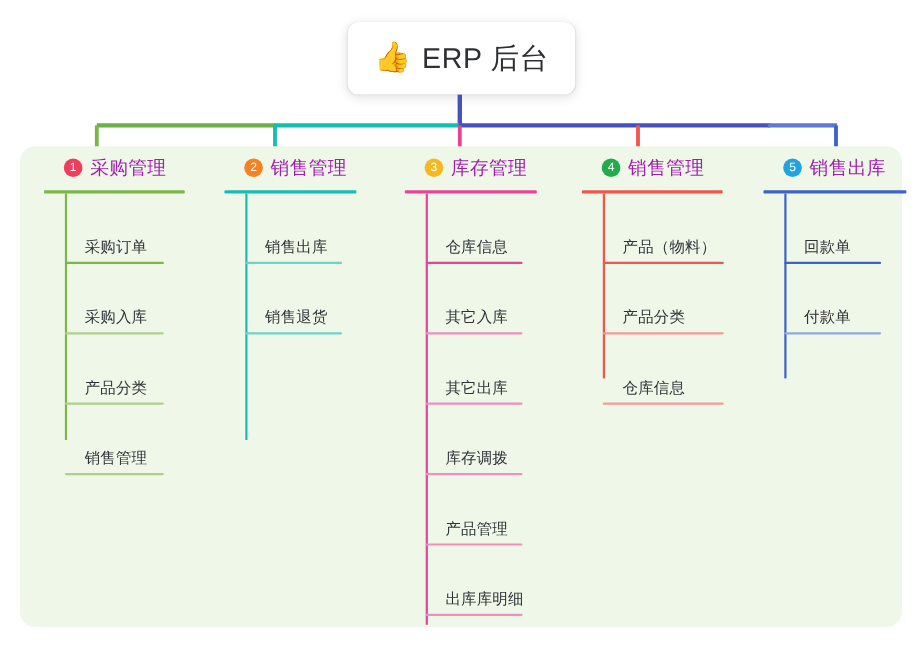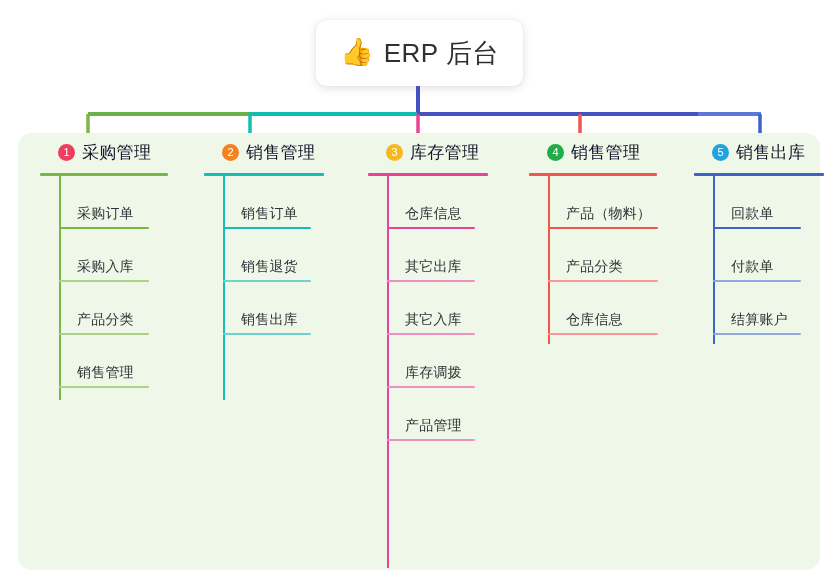--- a/index.html
+++ b/index.html
@@ -97,21 +97,21 @@
     border-radius: 50%;
     color: #ffffff;
     font-size: 11px;
     line-height: 17px;
     text-align: center;
     flex: 0 0 auto;
     font-family: "Liberation Sans", sans-serif;
   }
   .col-title {
     font-size: 17px;
-    color: #0f172a;
+    color: #a21caf;
     white-space: nowrap;
     letter-spacing: 0.3px;
   }
   .head-rule {
     height: 3px;
     border-radius: 1px;
     margin-top: 2px;
   }
   .col-body {
     position: relative;
@@ -119,21 +119,21 @@
     padding-left: 0;
   }
   .spine {
     position: absolute;
     left: 0;
     top: 0;
     width: 2px;
   }
   .leaf {
     position: relative;
-    height: 53px;
+    height: 64px;
     box-sizing: border-box;
     padding-left: 18px;
     display: flex;
     align-items: flex-end;
   }
   .leaf-text {
     font-size: 14px;
     color: #303236;
     white-space: nowrap;
     padding-bottom: 6px;
@@ -201,59 +201,59 @@
       </div>
       <div class="column" style="left: 186px; width: 148px;">
         <div class="col-head">
           <span class="badge" style="background: rgb(245, 130, 32);">2</span>
           <span class="col-title">销售管理</span>
         </div>
         <div class="head-rule" style="background: rgb(23, 188, 180); width: 120px; margin-left: 0px;"></div>
         <div class="col-body">
           <div class="spine" style="background: rgb(23, 188, 180); height: 224px;"></div>
           <div class="leaf">
-            <span class="leaf-text">销售订单</span>
-            <div class="leaf-rule" style="background: rgb(23, 188, 180); width: 88px;"></div>
+            <span class="leaf-text">销售出库</span>
+            <div class="leaf-rule" style="background: rgb(111, 211, 205); width: 88px;"></div>
           </div>
           <div class="leaf">
             <span class="leaf-text">销售退货</span>
             <div class="leaf-rule" style="background: rgb(111, 211, 205); width: 88px;"></div>
           </div>
-          <div class="leaf">
-            <span class="leaf-text">销售出库</span>
-            <div class="leaf-rule" style="background: rgb(111, 211, 205); width: 88px;"></div>
-          </div>
         </div>
       </div>
       <div class="column" style="left: 350px; width: 150px;">
         <div class="col-head">
           <span class="badge" style="background: rgb(245, 184, 32);">3</span>
           <span class="col-title">库存管理</span>
         </div>
         <div class="head-rule" style="background: rgb(233, 67, 151); width: 120px; margin-left: 0px;"></div>
         <div class="col-body">
           <div class="spine" style="background: rgb(233, 67, 151); height: 392px;"></div>
           <div class="leaf">
             <span class="leaf-text">仓库信息</span>
             <div class="leaf-rule" style="background: rgb(233, 67, 151); width: 88px;"></div>
           </div>
           <div class="leaf">
+            <span class="leaf-text">其它入库</span>
+            <div class="leaf-rule" style="background: rgb(239, 143, 194); width: 88px;"></div>
+          </div>
+          <div class="leaf">
             <span class="leaf-text">其它出库</span>
             <div class="leaf-rule" style="background: rgb(239, 143, 194); width: 88px;"></div>
           </div>
           <div class="leaf">
-            <span class="leaf-text">其它入库</span>
-            <div class="leaf-rule" style="background: rgb(239, 143, 194); width: 88px;"></div>
-          </div>
-          <div class="leaf">
             <span class="leaf-text">库存调拨</span>
             <div class="leaf-rule" style="background: rgb(239, 143, 194); width: 88px;"></div>
           </div>
           <div class="leaf">
             <span class="leaf-text">产品管理</span>
+            <div class="leaf-rule" style="background: rgb(239, 143, 194); width: 88px;"></div>
+          </div>
+          <div class="leaf">
+            <span class="leaf-text">出库库明细</span>
             <div class="leaf-rule" style="background: rgb(239, 143, 194); width: 88px;"></div>
           </div>
         </div>
       </div>
       <div class="column" style="left: 511px; width: 150px;">
         <div class="col-head">
           <span class="badge" style="background: rgb(34, 171, 75);">4</span>
           <span class="col-title">销售管理</span>
         </div>
         <div class="head-rule" style="background: rgb(242, 85, 78); width: 128px; margin-left: 0px;"></div>
@@ -282,21 +282,17 @@
         <div class="col-body">
           <div class="spine" style="background: rgb(62, 99, 200); height: 168px;"></div>
           <div class="leaf">
             <span class="leaf-text">回款单</span>
             <div class="leaf-rule" style="background: rgb(62, 99, 200); width: 88px;"></div>
           </div>
           <div class="leaf">
             <span class="leaf-text">付款单</span>
             <div class="leaf-rule" style="background: rgb(144, 170, 222); width: 88px;"></div>
           </div>
-          <div class="leaf">
-            <span class="leaf-text">结算账户</span>
-            <div class="leaf-rule" style="background: rgb(144, 170, 222); width: 88px;"></div>
-          </div>
         </div>
       </div>
     </div>
 
 </div>
 
 </body></html>

